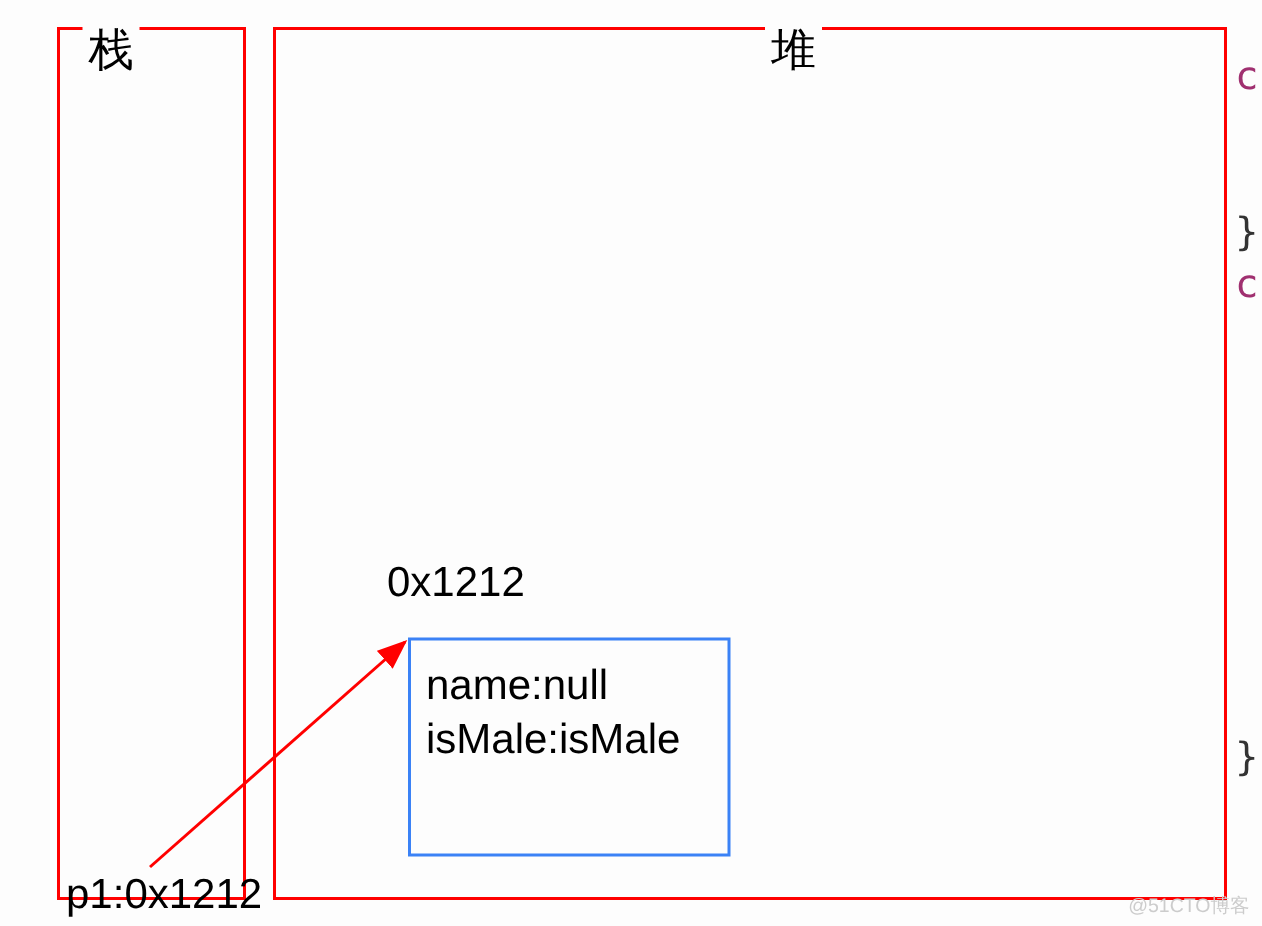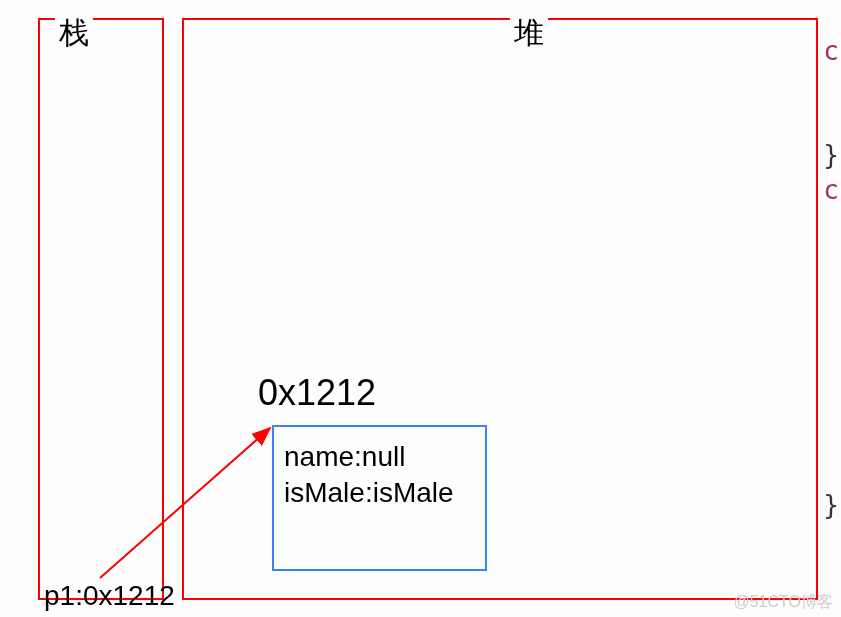--- a/index.html
+++ b/index.html
@@ -44,21 +44,21 @@
       font-size: 30px;
       color: #000;
       font-family: "Microsoft YaHei", sans-serif;
       background: #fdfdfd;
       padding: 0 4px;
     }
     .addr-label {
       position: absolute;
       left: 258px;
       top: 372px;
-      font-size: 36px;
+      font-size: 28px;
       color: #000;
     }
     .object-box {
       position: absolute;
       left: 272px;
       top: 425px;
       width: 215px;
       height: 146px;
       border: 2px solid #3b82f6;
       padding: 12px 10px;
@@ -87,21 +87,21 @@
       position: absolute;
       right: 2px;
       font-size: 26px;
       color: #333;
       font-family: Consolas, monospace;
     }
     .watermark {
       position: absolute;
       right: 8px;
       bottom: 4px;
-      font-size: 16px;
+      font-size: 13px;
       color: #ccc;
     }
   </style>
 </head>
 <body>
 
 <div class="stack-box"></div>
 <div class="stack-label">栈</div>
 
 <div class="heap-box"></div>

